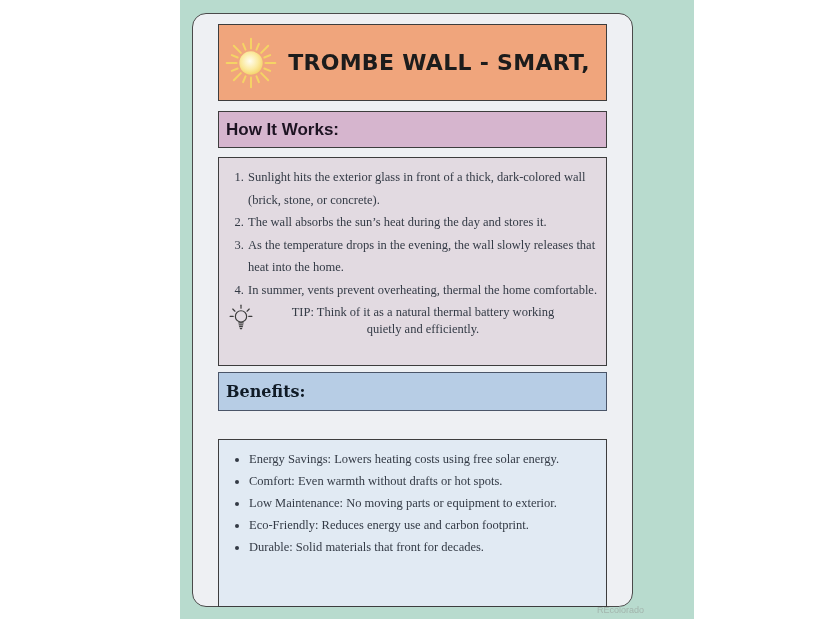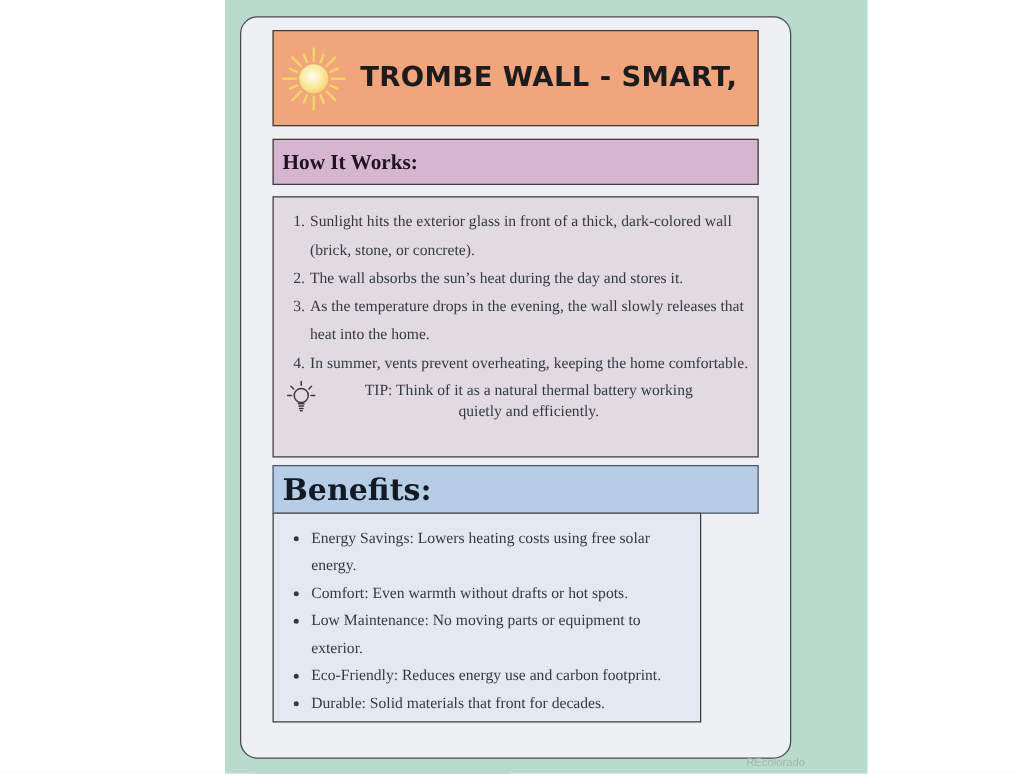--- a/index.html
+++ b/index.html
@@ -31,46 +31,46 @@
   .titles{
     flex:1;text-align:center;padding-right:6px;
     font-family:"DejaVu Sans", sans-serif;
     font-weight:800;font-size:22px;line-height:25px;letter-spacing:0.3px;
     color:var(--title-color,#1c1c1c);
   }
   .hiw-head{
     left:25px;top:97px;width:389px;height:37px;
     background:var(--hiw-bg,#d6b5ce);
     border:1.5px solid var(--box-border,#3d3d3d);
-    font-family:Liberation Serif, serif;font-weight:bold;font-size:17px;
+    font-family:Liberation Sans, sans-serif;font-weight:bold;font-size:17px;
     color:var(--hiw-text,#1d1322);
     display:flex;align-items:center;padding-left:7px;
   }
   .steps-box{
     left:25px;top:143px;width:389px;height:209px;
     background:var(--steps-bg,#e2dae1);
     border:1.5px solid var(--box-border,#3d3d3d);
     padding:8px 0 0 6px;overflow:hidden;
     font-size:12.5px;line-height:22.5px;color:var(--body-color,#333a45);
   }
   .steps-box ol{margin:0;padding:0 0 0 22px;}
   .steps-box li{padding-left:1px;}
   .tip-row{display:flex;align-items:flex-start;margin-top:3px;}
   .bulb{flex:0 0 auto;margin-left:3px;line-height:0;}
   .tip-text{flex:1;text-align:center;font-size:12.5px;line-height:16.5px;padding-right:14px;}
   .ben-head{
     left:25px;top:358px;width:389px;height:39px;
     background:var(--benefits-head-bg,#b7cde5);
     border:1.5px solid var(--benefits-head-border,#4a5568);
-    font-family:"DejaVu Serif", serif;font-weight:bold;font-size:24px;
+    font-family:"DejaVu Serif", serif;font-weight:bold;font-size:16px;
     color:var(--benefits-text,#101b26);
     display:flex;align-items:center;padding-left:7px;
   }
   .ben-box{
-    left:25px;top:396px;width:343px;height:168px;
+    left:25px;top:425px;width:389px;height:168px;
     background:var(--benefits-bg,#e1eaf3);
     border:1.5px solid var(--box-border,#3d3d3d);
     padding:8px 26px 0 8px;overflow:hidden;
     font-size:12.5px;line-height:22px;color:var(--body-color,#333a45);
   }
   .ben-box ul{margin:0;padding:0 0 0 22px;list-style-type:disc;}
   .watermark{
     position:absolute;top:605px;right:181px;
     font-family:"Liberation Sans", sans-serif;font-size:9px;
     color:var(--watermark-color,#a3b5ad);
@@ -119,21 +119,21 @@
         </div>
       </div>
 
       <div class="hiw-head">How It Works:</div>
 
       <div class="steps-box">
         <ol>
           <li>Sunlight hits the exterior glass in front of a thick, dark-colored wall (brick, stone, or concrete).</li>
           <li>The wall absorbs the sun’s heat during the day and stores it.</li>
           <li>As the temperature drops in the evening, the wall slowly releases that heat into the home.</li>
-          <li>In summer, vents prevent overheating, keeping the home comfortable.</li>
+          <li>In summer, vents prevent overheating, thermal the home comfortable.</li>
         </ol>
         <div class="tip-row">
           <span class="bulb">
             <svg width="26" height="30" viewBox="0 0 30 34" fill="none" stroke="#3c3c3c" stroke-width="1.4" stroke-linecap="round">
               <circle cx="15" cy="14" r="6.5"></circle>
               <path d="M12.5 21.5 h5"></path>
               <path d="M12.9 23.7 h4.2"></path>
               <path d="M13.4 25.9 h3.2"></path>
               <path d="M14.2 28 h1.6"></path>
               <path d="M2.5 14 h3.5"></path>

